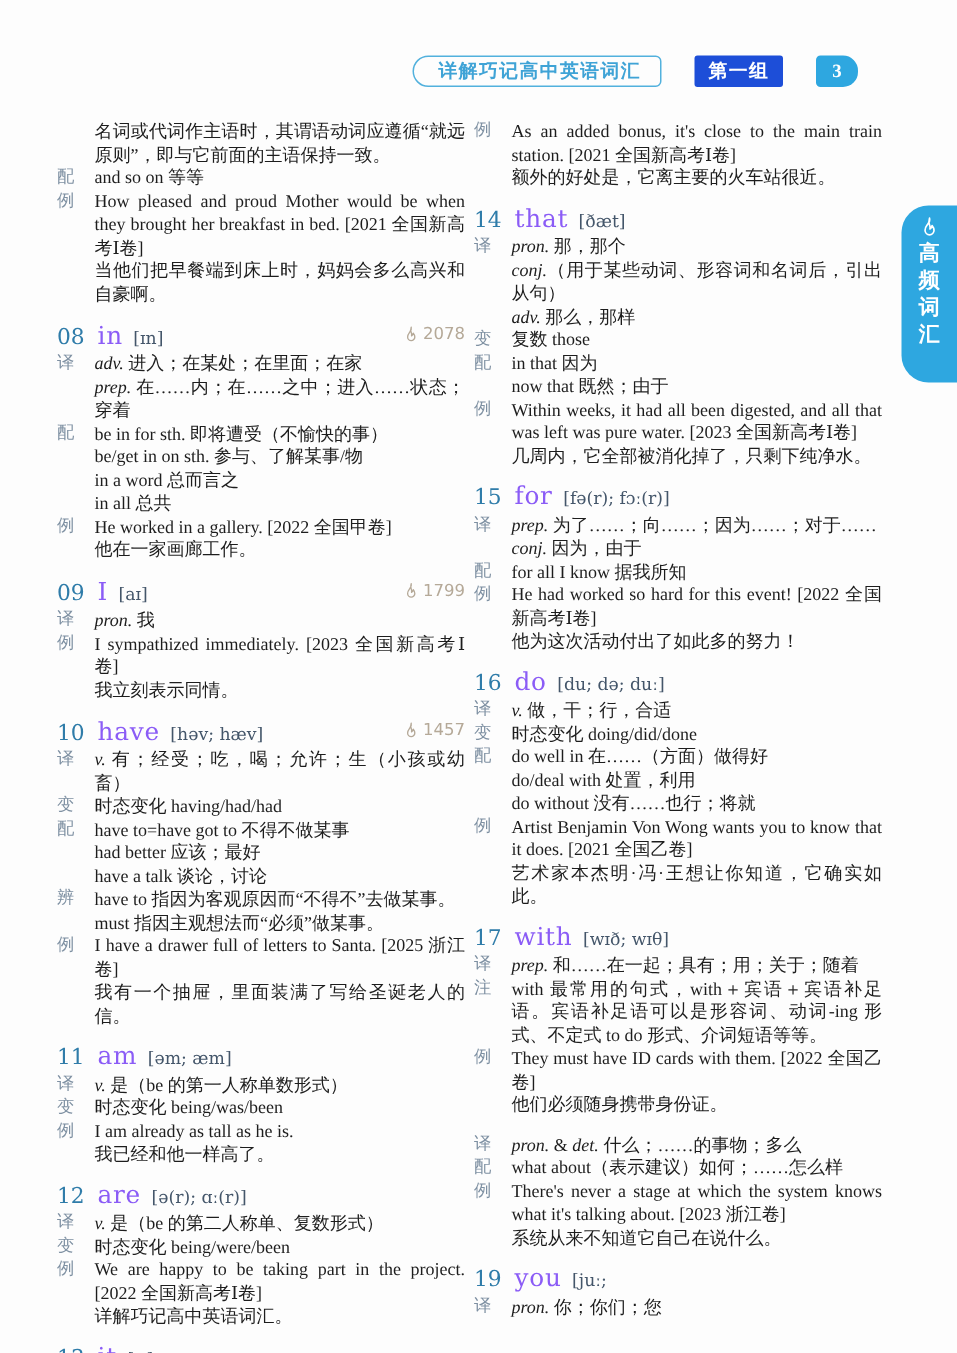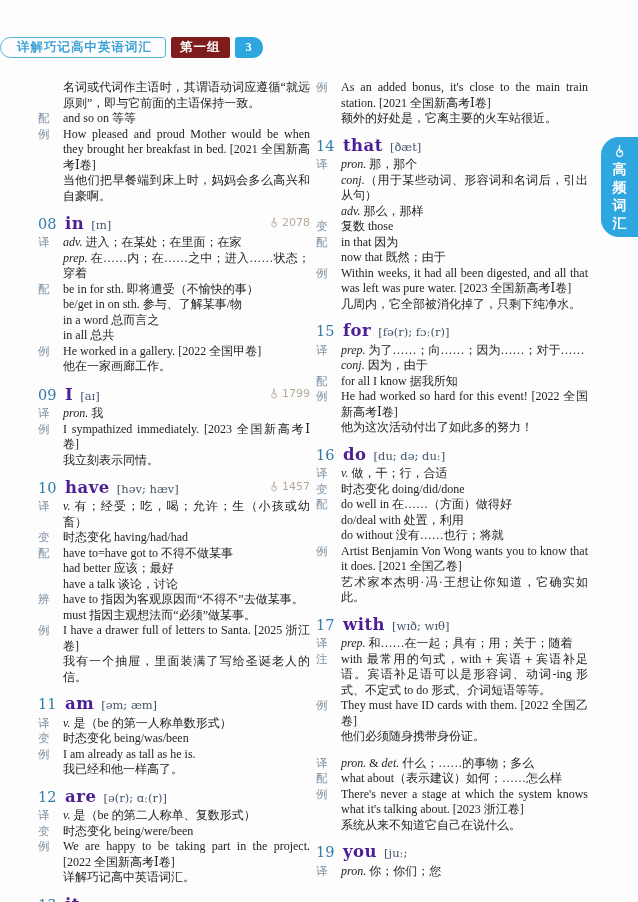--- a/index.html
+++ b/index.html
@@ -4,59 +4,59 @@
 <style>
   html,body{margin:0;padding:0;}
   body{
     width:638px;height:902px;position:relative;background:#fdfdfd;
     font-family:"Liberation Serif","DejaVu Serif",serif;color:#1d1d1d;
     overflow:hidden;
   }
   
   .page-header{
     position:absolute;top:37px;left:0;right:66px;height:21px;
-    display:flex;justify-content:flex-start;align-items:stretch;gap:5px;
+    display:flex;justify-content:flex-end;align-items:stretch;gap:22px;
   }
   .header-pill{
     border:1.5px solid #52b1dd;color:#3fa3d6;border-radius:11px 4px 4px 11px;
     padding:0 13px 0 16px;font-size:12.5px;font-weight:bold;
     display:flex;align-items:center;letter-spacing:1px;
   }
   .header-group{
-    background:#7f1d1d;color:#fff;padding:0 9px;font-size:12.5px;font-weight:bold;
+    background:#1d4ed8;color:#fff;padding:0 9px;font-size:12.5px;font-weight:bold;
     display:flex;align-items:center;border-radius:2px;letter-spacing:1px;
   }
   .header-page{
     background:#2ea7e0;color:#fff;padding:0 11px;font-size:12.5px;font-weight:bold;
     display:flex;align-items:center;border-radius:3px 10px 10px 3px;
   }
   
   .side-tab{
-    position:absolute;top:137px;right:0;width:37px;height:100px;
+    position:absolute;top:137px;right:0;width:37px;height:118px;
     background:#2ea7e0;border-radius:18px 0 0 18px;color:#fff;
     display:flex;flex-direction:column;align-items:center;
     padding-top:7px;box-sizing:border-box;
   }
   .side-tab svg{width:15px;height:15px;flex:none;}
   .side-label{
     width:15px;font-size:14px;font-weight:bold;line-height:18px;
     word-break:break-all;text-align:center;margin-top:2px;letter-spacing:0;
   }
   
   .col{position:absolute;top:80px;width:272px;font-size:12px;line-height:15.5px;}
   #col-left{left:38px;}
   #col-right{left:316px;}
   .entry{margin-bottom:11px;}
   .entry-head{display:flex;align-items:baseline;margin-bottom:2px;}
   .num{
     color:#2f7ca9;font-size:14.5px;width:27px;flex:none;
     font-family:"DejaVu Serif",serif;
   }
   .word{
-    color:#4c1d95;font-weight:bold;font-size:16.5px;margin-right:7px;
+    color:#8b5cf6;font-weight:normal;font-size:16.5px;margin-right:7px;
     font-family:"DejaVu Serif",serif;letter-spacing:.5px;
   }
   .phon{color:#44566a;font-size:11.5px;font-family:"DejaVu Serif",serif;}
   .freq{
     margin-left:auto;color:#b5a998;font-size:11px;display:flex;align-items:center;
     gap:2px;font-family:"DejaVu Sans",sans-serif;
   }
   .freq svg{width:12px;height:12px;}
   .sec{display:flex;}
   .tag{width:25px;flex:none;color:#7e90a2;font-size:11.5px;}

